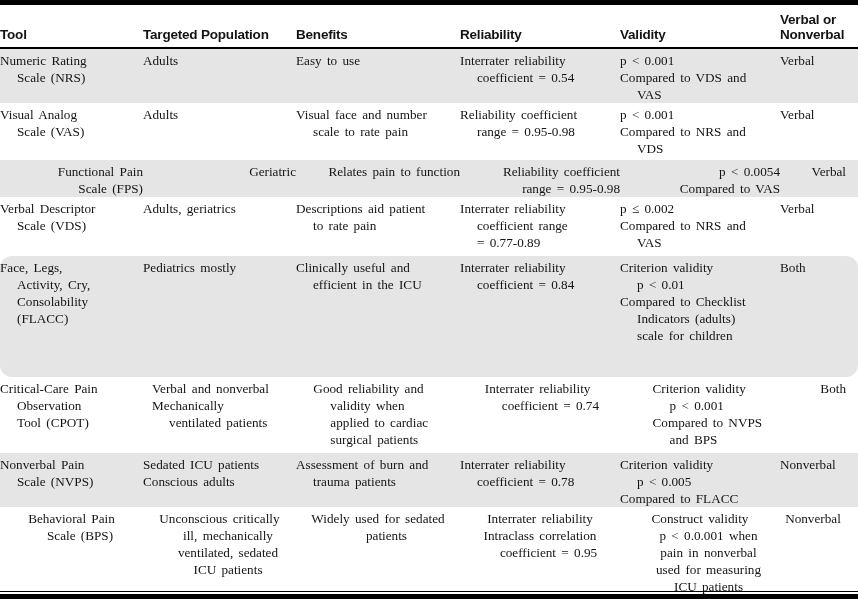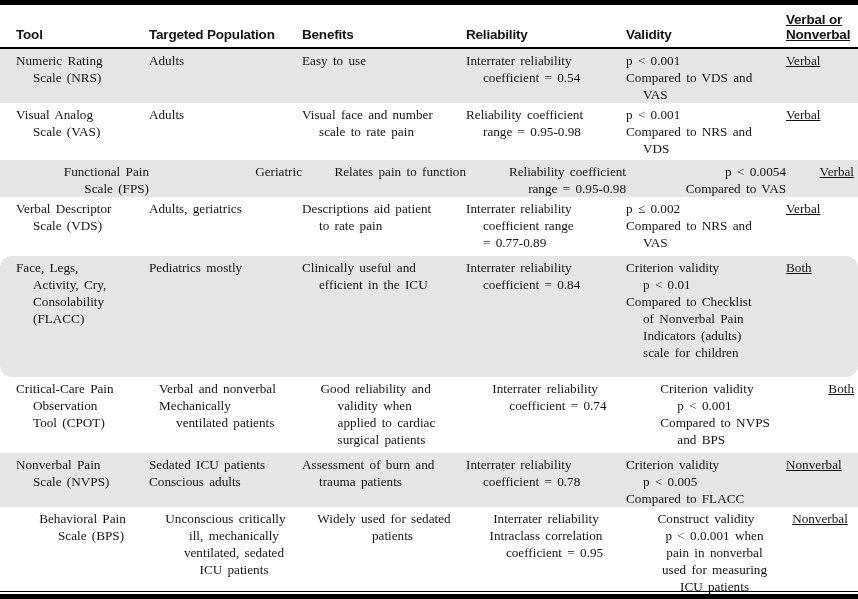--- a/index.html
+++ b/index.html
@@ -8,26 +8,26 @@
     background:#fff; color:#141414;
     font-family:"Liberation Serif", serif;
   }
   .topbar { height:5px; background:#000; }
   .hdr {
     display:flex; align-items:flex-end; height:44px; box-sizing:border-box;
     border-bottom:2px solid #000; padding-bottom:5px;
     font-family:"Liberation Sans", sans-serif; font-weight:bold;
     font-size:13.5px; line-height:15px; letter-spacing:-0.2px;
   }
-  .c0 { width:143px; padding-left:10px; box-sizing:border-box;margin-left:6px; }
+  .c0 { width:143px; box-sizing:border-box; }
   .c1 { width:153px; box-sizing:border-box; }
   .c2 { width:164px; box-sizing:border-box; }
   .c3 { width:160px; box-sizing:border-box; }
   .c4 { width:160px; box-sizing:border-box; }
-  .c5 { flex:1; box-sizing:border-box; padding-right:4px;text-decoration:underline; }
+  .c5 { flex:1; box-sizing:border-box; padding-right:12px; }
   .tbody .row { display:flex; }
   .tbody .row:nth-child(odd) { background:var(--shade, #e5e5e5); }
   .tbody .row:nth-child(1) { min-height:54px; }
   .tbody .row:nth-child(2) { min-height:57px; }
   .tbody .row:nth-child(3) { min-height:36px;text-align:right; }
   .tbody .row:nth-child(4) { min-height:59px; }
   .tbody .row:nth-child(5) { min-height:121px;border-radius:12px; }
   .tbody .row:nth-child(6) { min-height:76px;gap:20px; }
   .tbody .row:nth-child(7) { min-height:53px; }
   .tbody .row:nth-child(8) { min-height:87px;text-align:center; }
@@ -166,21 +166,20 @@
           <div class="line i1">efficient in the ICU</div>
         </div>
         <div class="cell c3">
           <div class="line">Interrater reliability</div>
           <div class="line i1">coefficient = 0.84</div>
         </div>
         <div class="cell c4">
           <div class="line">Criterion validity</div>
           <div class="line i1">p &lt; 0.01</div>
           <div class="line">Compared to Checklist</div>
-          <div class="line i1">of Nonverbal Pain</div>
           <div class="line i1">Indicators (adults)</div>
           <div class="line i1">scale for children</div>
         </div>
         <div class="cell c5">
           <div class="line">Both</div>
         </div>
       </div>
       <div class="row">
         <div class="cell c0">
           <div class="line">Critical-Care Pain</div>

